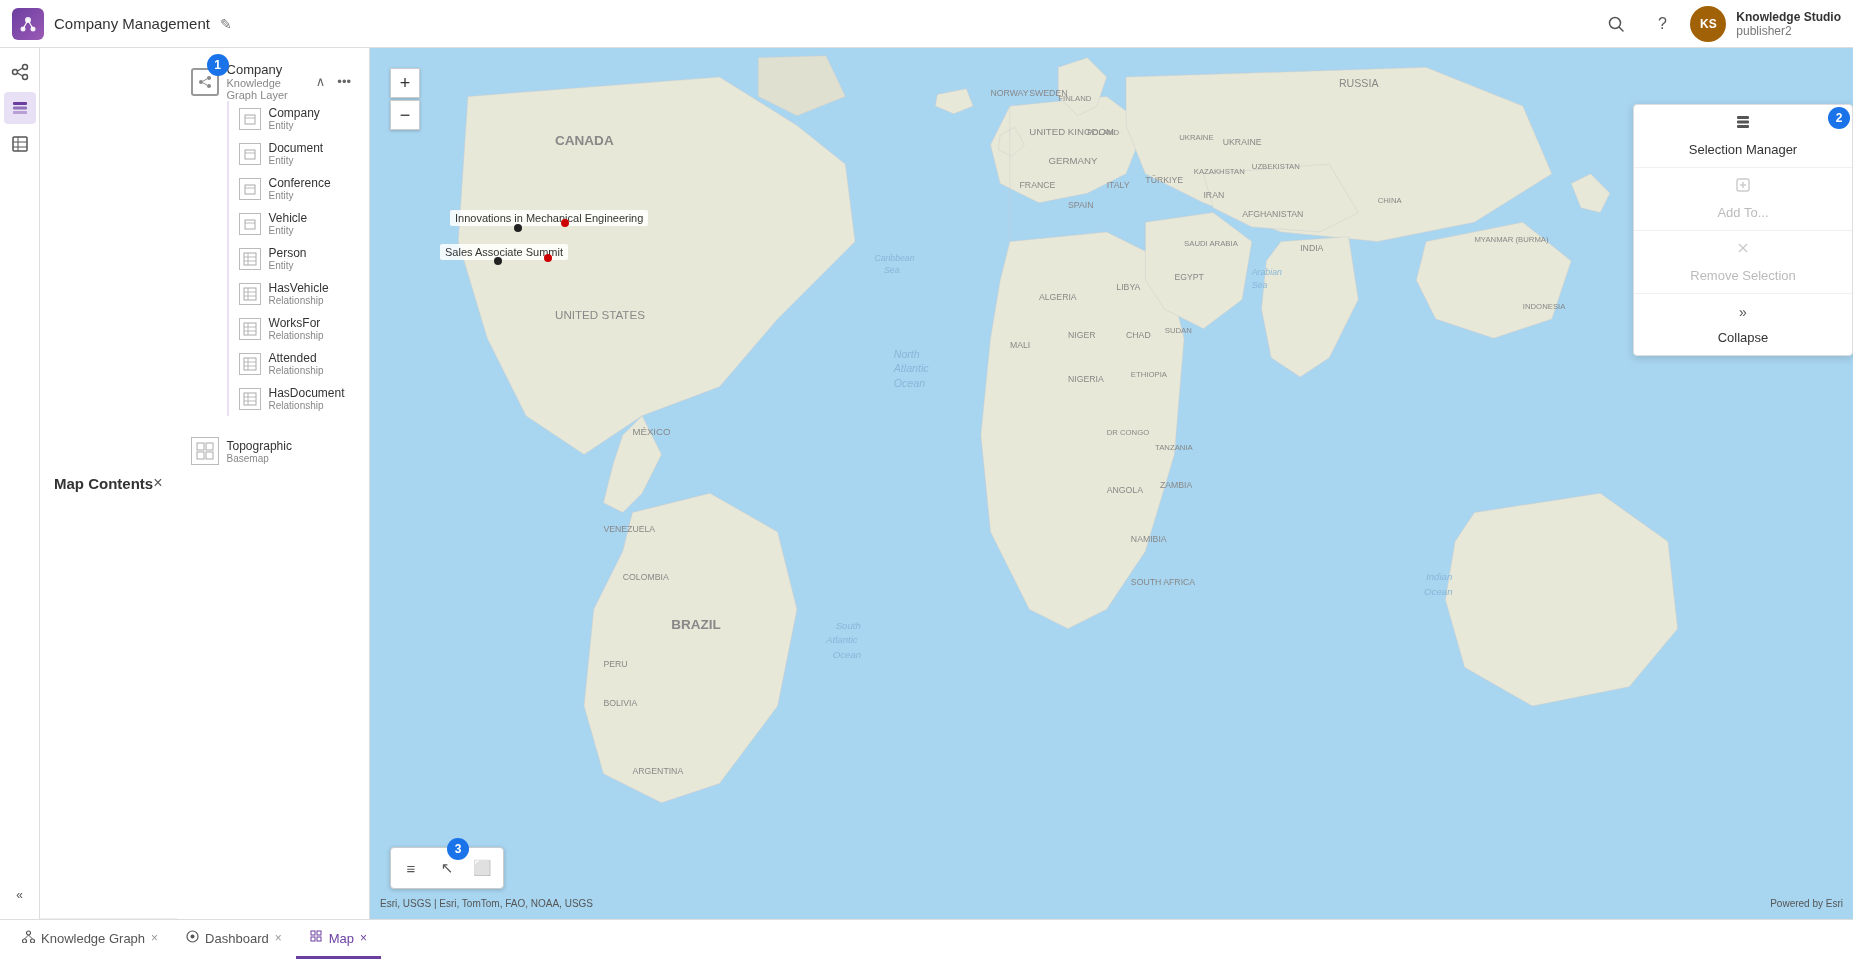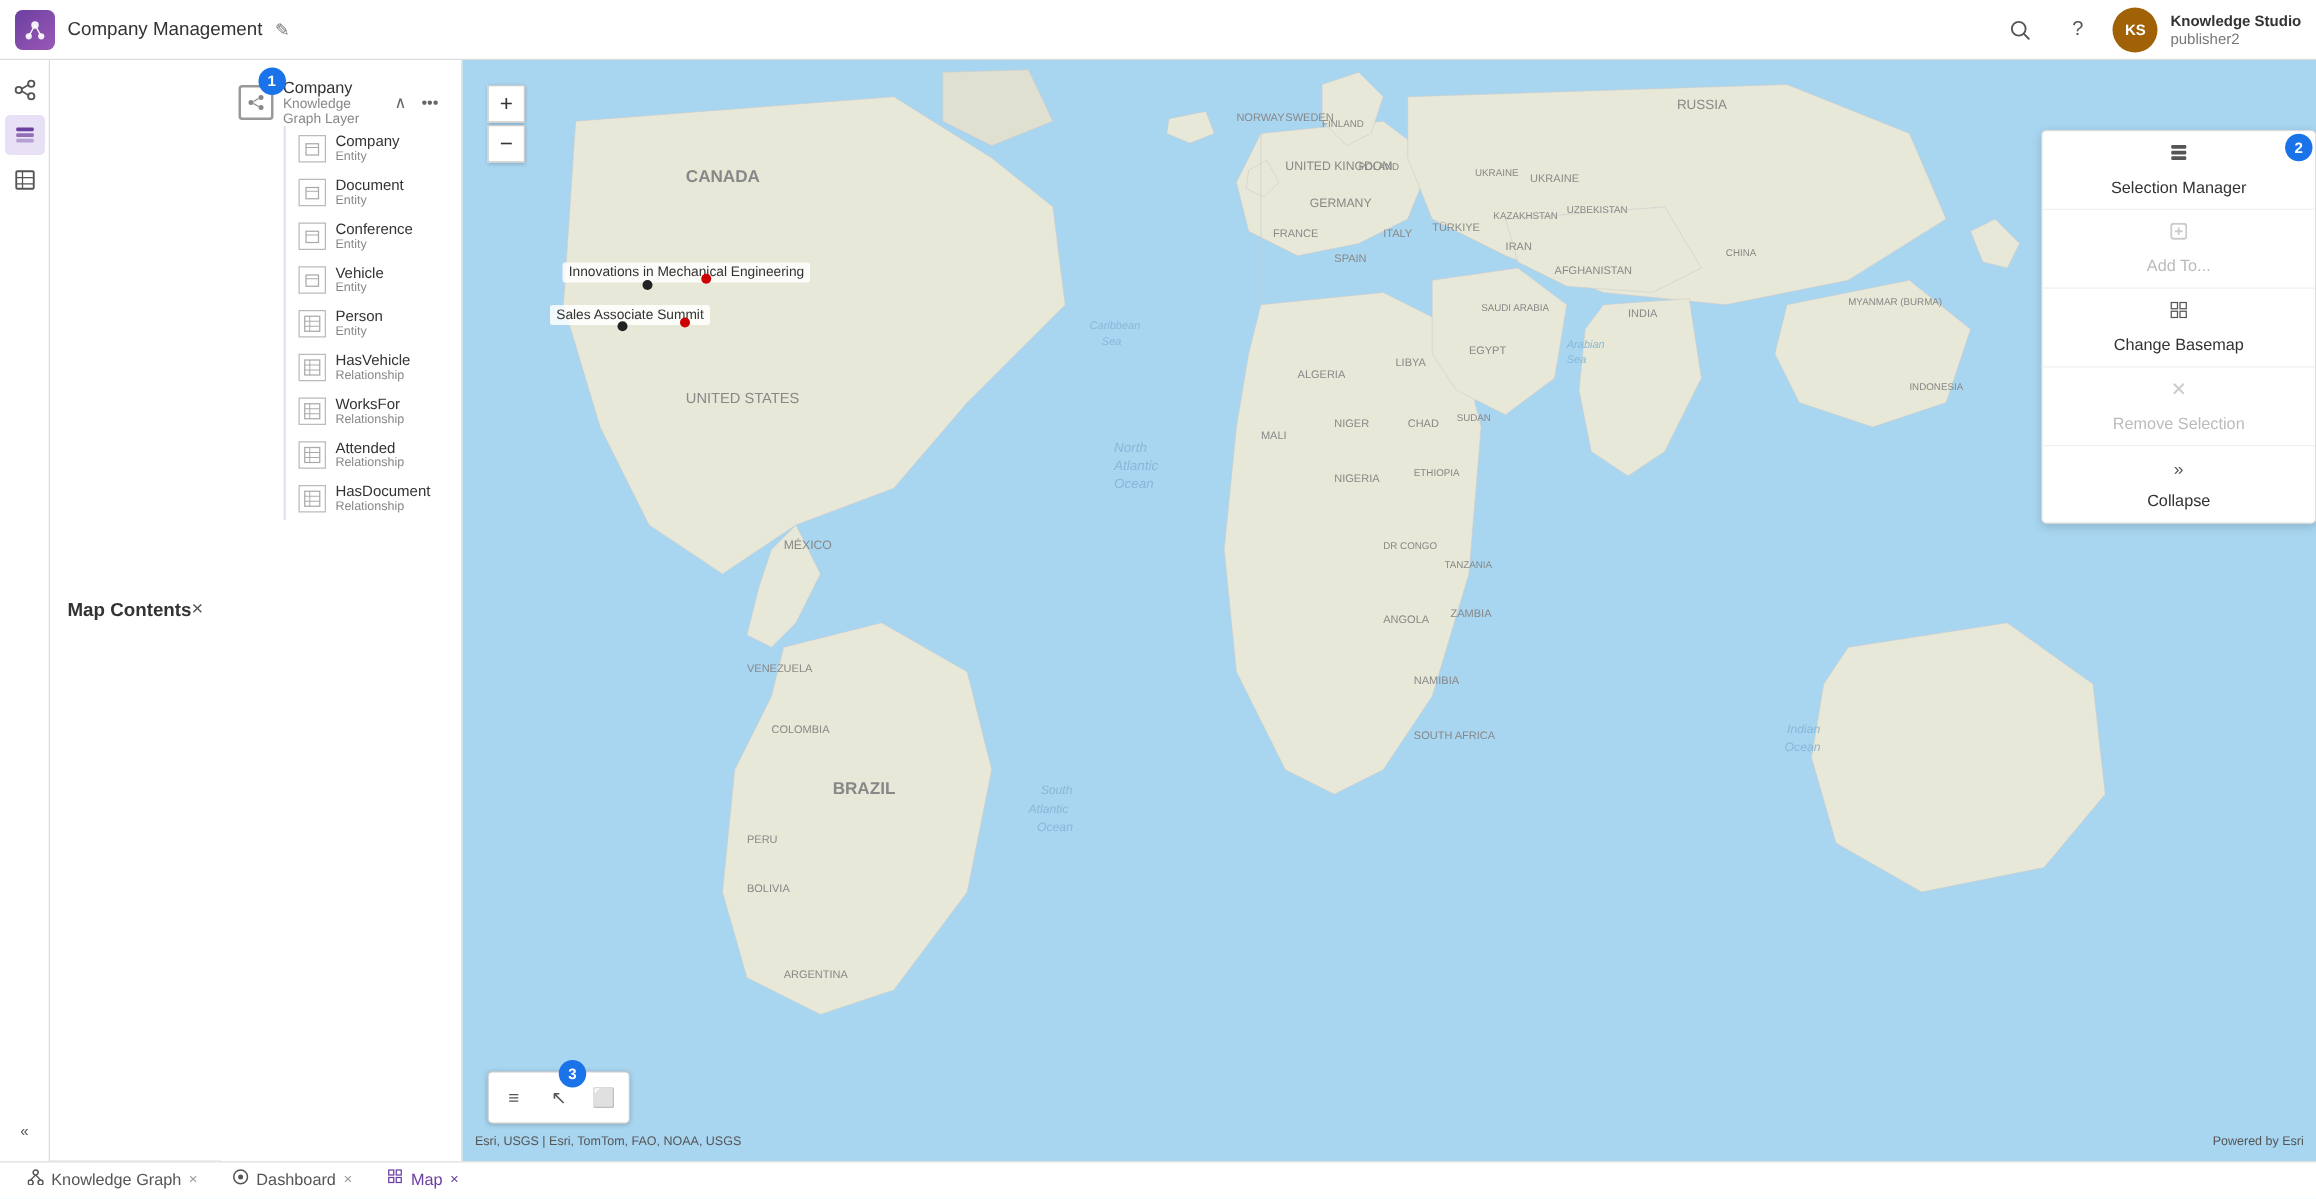--- a/index.html
+++ b/index.html
@@ -408,21 +408,21 @@
       border-radius: 50%;
       background: #1a73e8;
       color: white;
       font-size: 12px;
       font-weight: bold;
       display: flex; align-items: center; justify-content: center;
     }
 
     
     .bottom-tabs {
-      height: 30px;
+      height: 40px;
       background: #fff;
       border-top: 1px solid #ddd;
       display: flex;
       align-items: center;
       padding: 0 0 0 8px;
       gap: 0;
       flex-shrink: 0;
     }
     .tab-item {
       display: flex;
@@ -686,20 +686,36 @@
               <div class="layer-item-name">HasDocument</div>
               <div class="layer-item-type">Relationship</div>
             </div>
             <div class="layer-item-actions">
               <button class="item-more-btn">•••</button>
             </div>
           </div>
         </div>
       </div>
 
+      <div class="basemap-section">
+        <div class="basemap-item">
+          <div class="basemap-icon">
+            <svg width="18" height="18" viewBox="0 0 18 18" fill="none">
+              <rect x="1" y="1" width="7" height="7" stroke="#aaa" stroke-width="1"></rect>
+              <rect x="10" y="1" width="7" height="7" stroke="#aaa" stroke-width="1"></rect>
+              <rect x="1" y="10" width="7" height="7" stroke="#aaa" stroke-width="1"></rect>
+              <rect x="10" y="10" width="7" height="7" stroke="#aaa" stroke-width="1"></rect>
+            </svg>
+          </div>
+          <div class="basemap-info">
+            <div class="basemap-name">Topographic</div>
+            <div class="basemap-type">Basemap</div>
+          </div>
+        </div>
+      </div>
     </div>
   </div>
 
   <div class="map-area">
 
     <svg class="map-svg" viewBox="0 0 1450 900" xmlns="http://www.w3.org/2000/svg">
       <rect width="1450" height="900" fill="#a8d5f0"></rect>
 
       <path d="M 60 50 L 320 30 L 400 80 L 450 120 L 460 200 L 380 280 L 320 350 L 240 380 L 180 420 L 120 380 L 80 300 L 50 200 Z" fill="#e8e8d8" stroke="#ccc" stroke-width="0.5"></path>
 
@@ -835,31 +851,20 @@
       <div class="right-panel-item disabled">
         <span class="rp-icon disabled">
           <svg width="14" height="14" viewBox="0 0 14 14" fill="none">
             <rect x="1" y="1" width="12" height="12" rx="2" stroke="#ccc" stroke-width="1.5" fill="none"></rect>
             <line x1="7" y1="4" x2="7" y2="10" stroke="#ccc" stroke-width="1.5"></line>
             <line x1="4" y1="7" x2="10" y2="7" stroke="#ccc" stroke-width="1.5"></line>
           </svg>
         </span>
         <span style="color:#bbb;">Add To...</span>
       </div>
-      <div class="right-panel-item">
-        <span class="rp-icon">
-          <svg width="14" height="14" viewBox="0 0 14 14" fill="none">
-            <rect x="1" y="1" width="5" height="5" stroke="#555" stroke-width="1"></rect>
-            <rect x="8" y="1" width="5" height="5" stroke="#555" stroke-width="1"></rect>
-            <rect x="1" y="8" width="5" height="5" stroke="#555" stroke-width="1"></rect>
-            <rect x="8" y="8" width="5" height="5" stroke="#555" stroke-width="1"></rect>
-          </svg>
-        </span>
-        <span>Change Basemap</span>
-      </div>
       <div class="right-panel-item disabled">
         <span class="rp-icon disabled">
           <svg width="14" height="14" viewBox="0 0 14 14" fill="none">
             <line x1="3" y1="3" x2="11" y2="11" stroke="#ccc" stroke-width="1.5"></line>
             <line x1="11" y1="3" x2="3" y2="11" stroke="#ccc" stroke-width="1.5"></line>
           </svg>
         </span>
         <span style="color:#bbb;">Remove Selection</span>
       </div>
       <div class="right-panel-item">

